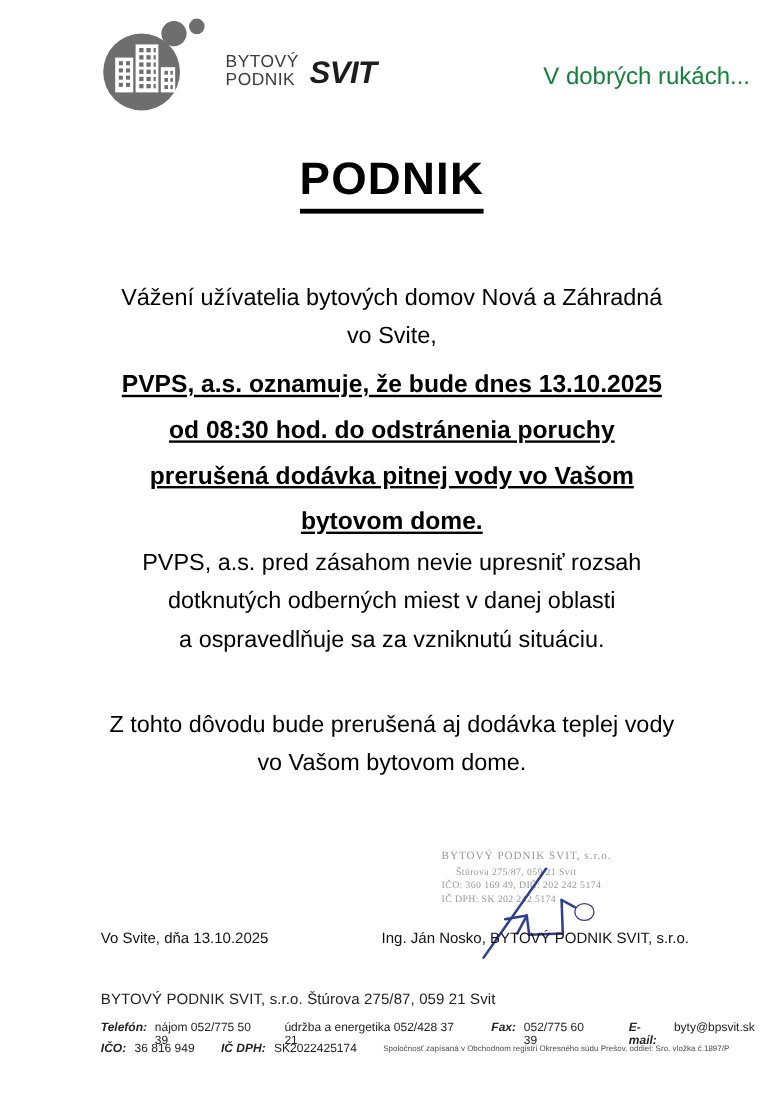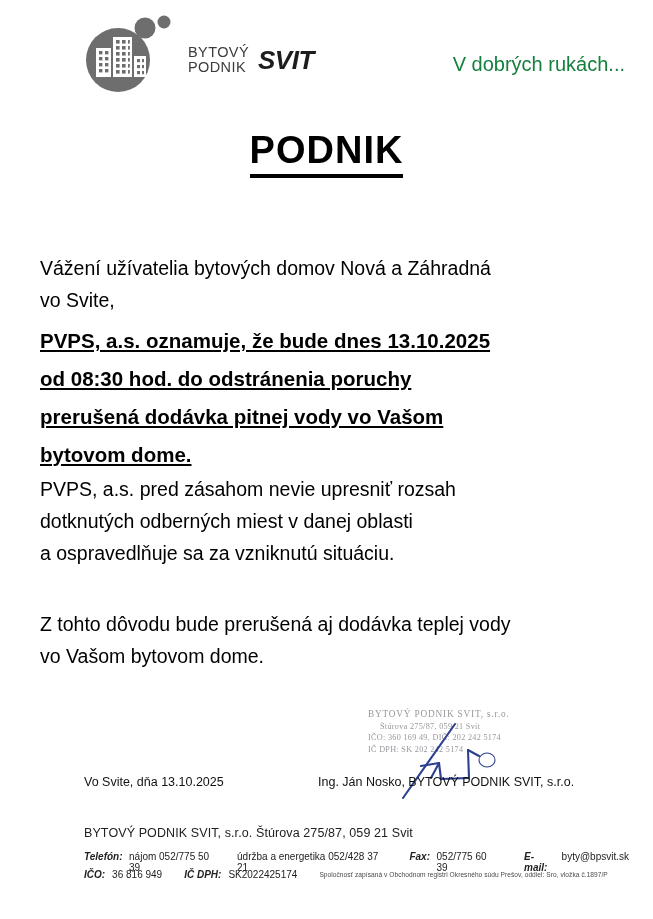--- a/index.html
+++ b/index.html
@@ -90,22 +90,21 @@
   .title span {
     border-bottom: 4px solid #000;
     padding-bottom: 3px;
   }
 
   
   .body-block {
     position: absolute;
     left: 40px;
     width: 573px;
-    text-align: left;
-    margin-top: 20px;
+    text-align: center;
   }
   .para-normal {
     font-size: 19.5px;
     line-height: 32px;
     font-weight: 400;
   }
   .para-bold {
     font-size: 20.5px;
     line-height: 38px;
     font-weight: bold;

